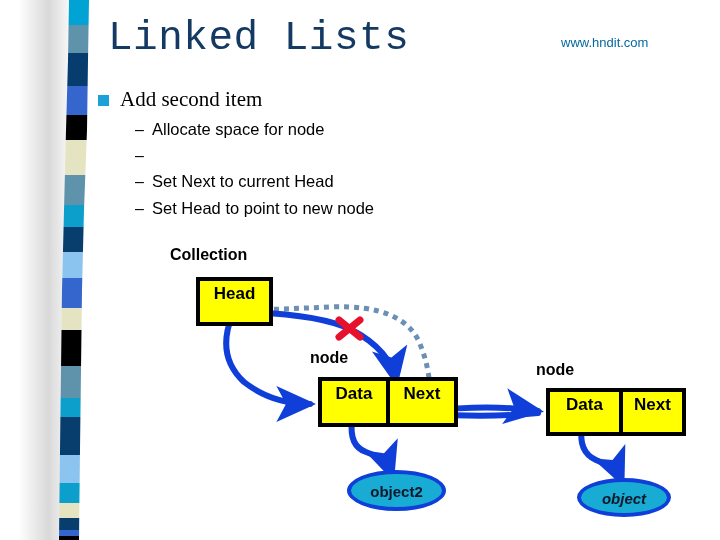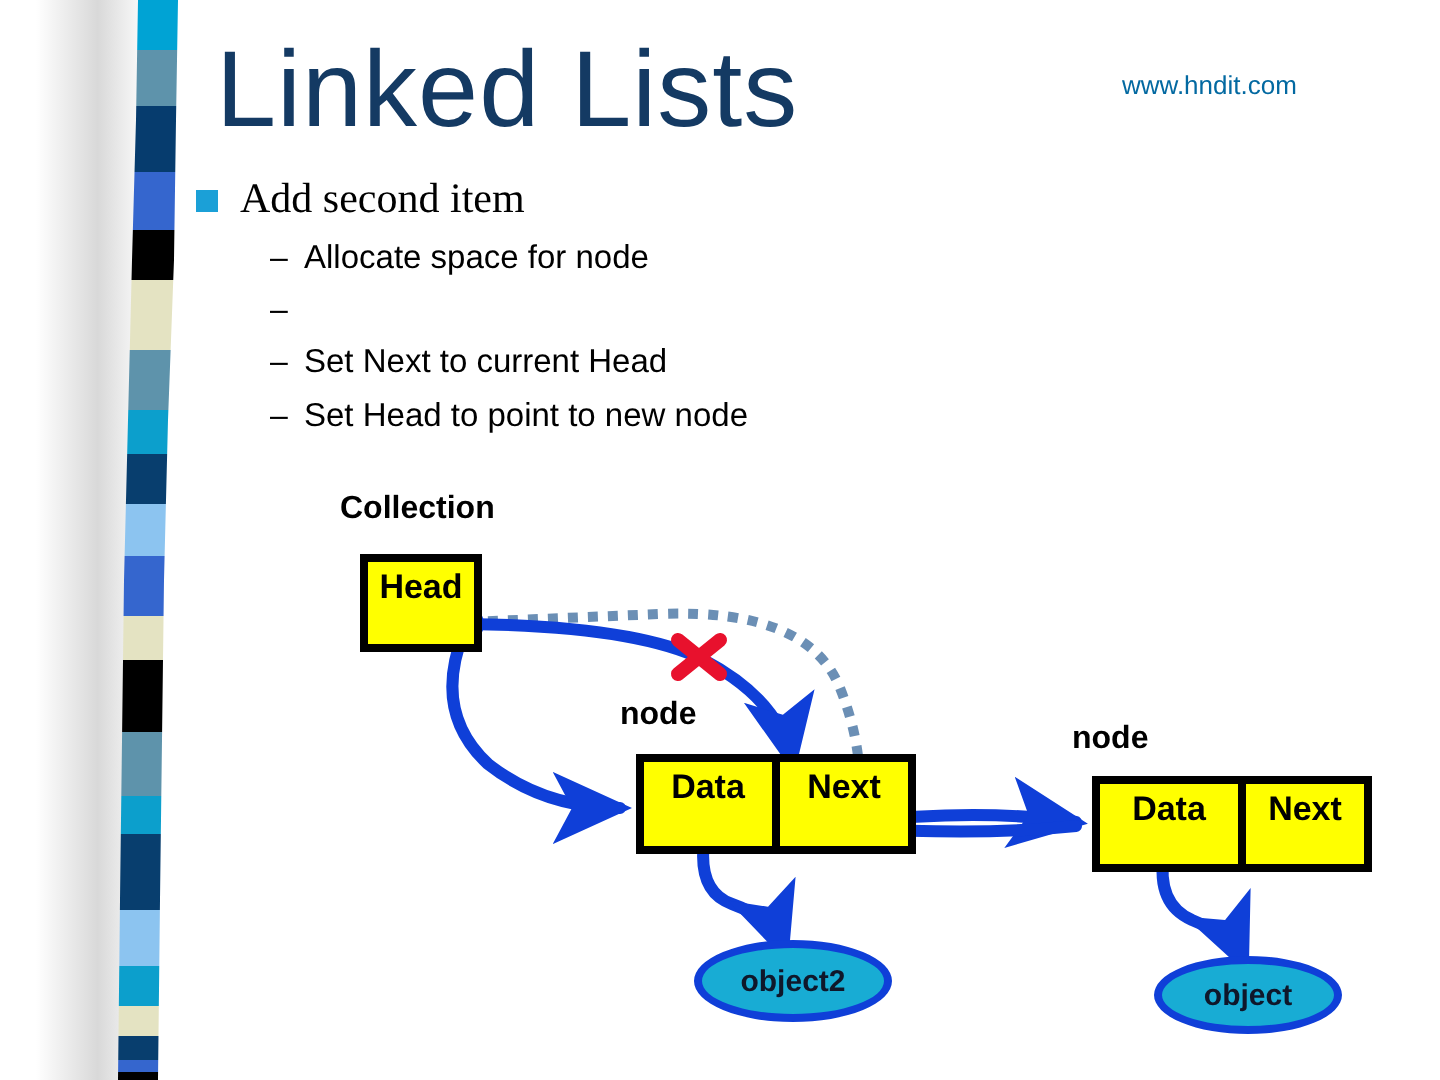--- a/index.html
+++ b/index.html
@@ -24,22 +24,22 @@
     width: 90px;
     height: 540px;
   }
   #sidebar svg { display: block; }
 
   
   #title {
     position: absolute;
     left: 108px;
     top: 18px;
-    font-family: Liberation Sans, sans-serif;
-    font-size: 54px;
+    font-family: Liberation Mono, monospace;
+    font-size: 41px;
     line-height: 1;
     color: #143A63;
     letter-spacing: 0.5px;
     white-space: nowrap;
   }
   #watermark {
     position: absolute;
     left: 561px;
     top: 35px;
     font-size: 13px;
@@ -257,21 +257,21 @@
 
       <g stroke="#E8112D" stroke-width="7" stroke-linecap="round">
         <line x1="339" y1="320" x2="360" y2="337"></line>
         <line x1="360" y1="320" x2="339" y2="337"></line>
       </g>
     </svg>
   </div>
 
   <div class="dlabel" style="left:170px; top:246px;">Collection</div>
 
-  <div class="cellbox" style="left:180px; top:277px; width:61px; height:49px;">
+  <div class="cellbox" style="left:196px; top:277px; width:77px; height:49px;">
     <div class="celltext">Head</div>
   </div>
 
   <div class="dlabel" style="left:310px; top:349px;">node</div>
 
   <div class="cellbox" style="left:318px; top:377px; width:140px; height:50px;">
     <div class="splitline" style="left:64px;"></div>
     <div class="celltext" style="left:0; width:64px; right:auto;">Data</div>
     <div class="celltext" style="left:68px; right:0;">Next</div>
   </div>
@@ -281,17 +281,17 @@
   </div>
 
   <div class="dlabel" style="left:536px; top:361px;">node</div>
 
   <div class="cellbox" style="left:546px; top:388px; width:140px; height:48px;">
     <div class="splitline" style="left:69px;"></div>
     <div class="celltext" style="left:0; width:69px; right:auto;">Data</div>
     <div class="celltext" style="left:73px; right:0;">Next</div>
   </div>
 
-  <div class="ellipse" style="left:577px; top:478px; width:94px; height:39px;">
+  <div class="ellipse" style="left:577px; top:478px; width:94px; height:39px;font-style:italic;">
     <div class="etext">object</div>
   </div>
 
 </div>
 
 </body></html>

